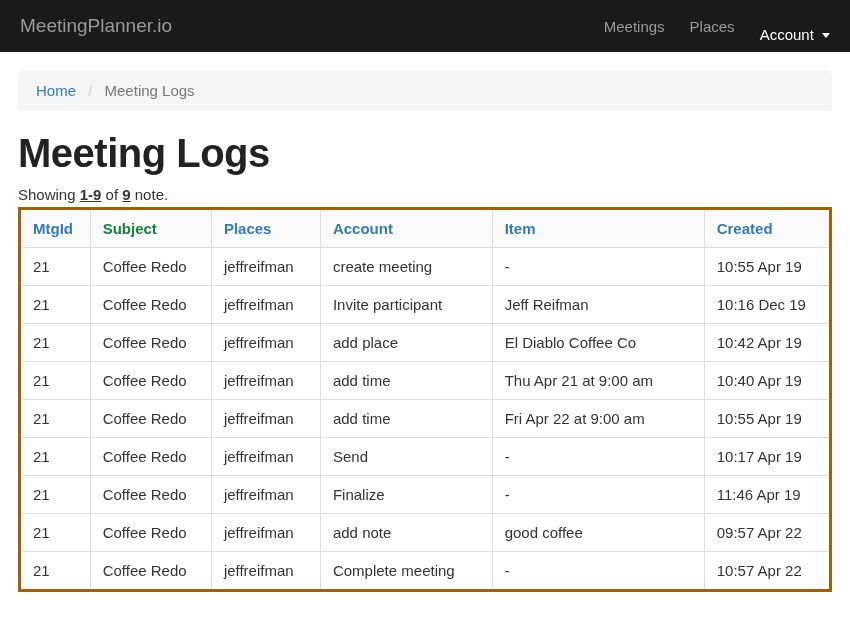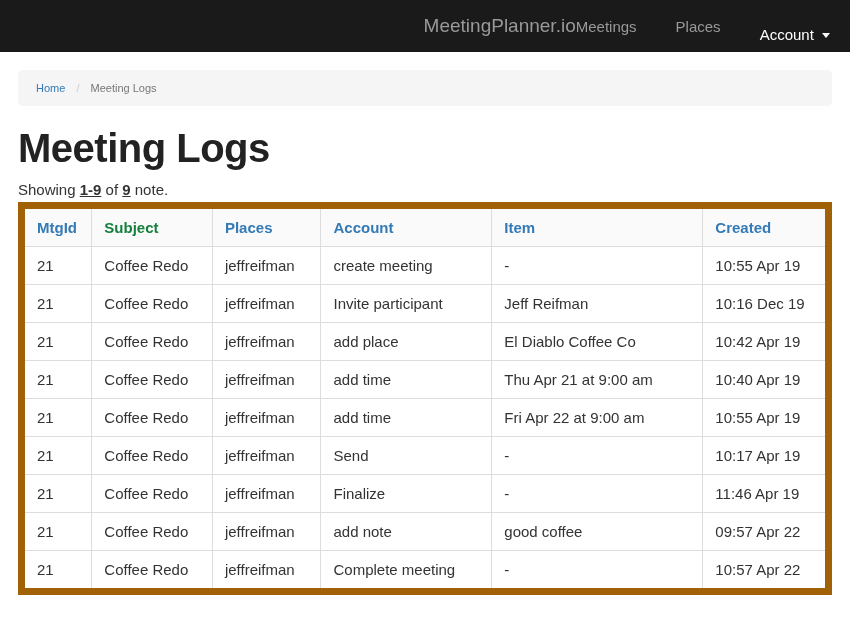--- a/index.html
+++ b/index.html
@@ -12,33 +12,33 @@
       font-size: 15px;
       color: #333;
       background: #fff;
       width: 850px;
     }
     .navbar {
       background: #1a1a1a;
       color: #fff;
       display: flex;
       align-items: center;
-      justify-content: flex-end;
+      justify-content: space-between;
       padding: 5px 20px;
       height: 52px;
     }
     .navbar-brand {
       color: #999;
       font-size: 19px;
       font-weight: 400;
     }
     .navbar-nav {
       display: flex;
       align-items: center;
-      gap: 39px;
+      gap: 25px;
     }
     .nav-link {
       color: #999;
       font-size: 15px;
       cursor: pointer;
     }
     .nav-link.active {
       color: #fff;
       margin-top: 16px;
     }
@@ -52,21 +52,21 @@
       border-right: 4px solid transparent;
       border-left: 4px solid transparent;
     }
     .container {
       padding: 18px 18px 0 18px;
     }
     .breadcrumb {
       background: #f5f5f5;
       border-radius: 5px;
       padding: 12px 18px;
-      font-size: 11px;
+      font-size: 15px;
       color: #777;
       margin-bottom: 20px;
     }
     .breadcrumb a {
       color: #337ab7;
       text-decoration: none;
     }
     .breadcrumb .sep {
       color: #ccc;
       padding: 0 8px;
@@ -83,21 +83,21 @@
       color: #333;
       margin-bottom: 4px;
     }
     .summary .b {
       font-weight: 700;
       text-decoration: underline;
     }
     table.grid {
       width: 100%;
       border-collapse: collapse;
-      border: 7px solid #a16207;
+      border: 3px solid #a16207;
     }
     table.grid th, table.grid td {
       border: 1px solid #ddd;
       padding: 10px 12px;
       text-align: left;
       font-size: 15px;
       vertical-align: middle;
     }
     table.grid thead th {
       background: #fafafa;

